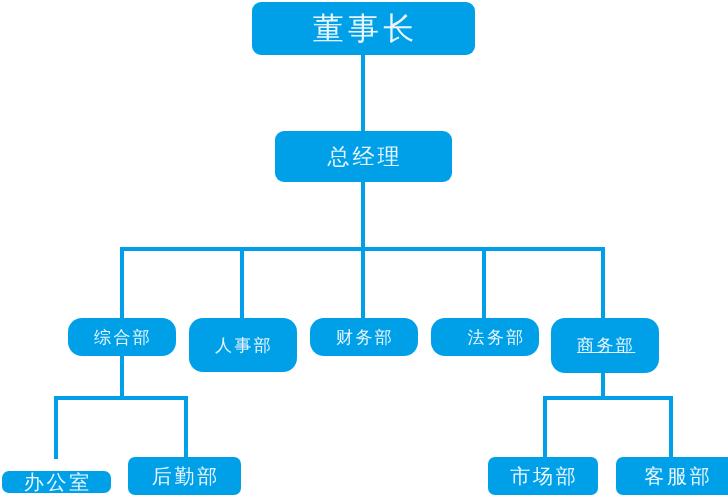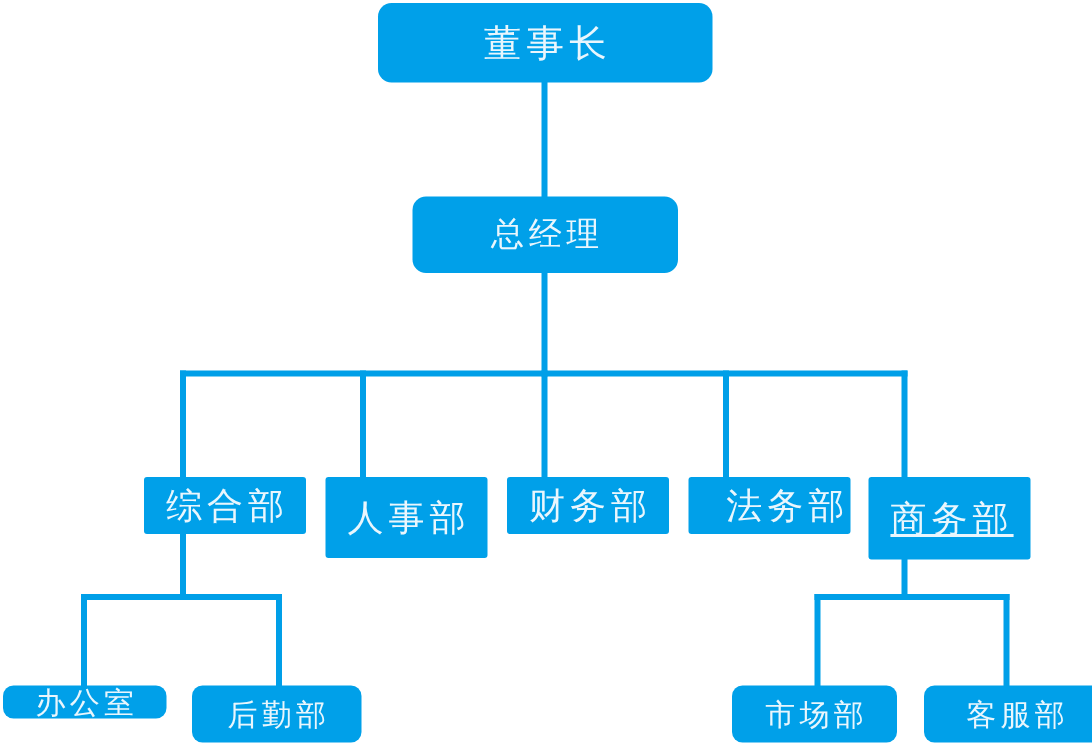--- a/index.html
+++ b/index.html
@@ -32,31 +32,30 @@
     display: flex;
     align-items: center;
     justify-content: center;
     letter-spacing: 0.14em;
     text-indent: 0.14em;
     white-space: nowrap;
     line-height: 1;
     -webkit-font-smoothing: antialiased;
   }
   .node.lvl1 {
-    font-size: 25px;
+    font-size: 31px;
     border-radius: 9px;
   }
   .node.lvl2 {
     font-size: 22px;
     border-radius: 9px;
   }
   .node.lvl3 {
-    font-size: 24px;
-    border-radius: 2px;
-    margin-left: 28px;
+    font-size: 17px;
+    border-radius: 14px;
   }
   .node.lvl4 {
     font-size: 20px;
     border-radius: 7px;
   }
 </style>
 </head>
 <body>
 
 <div id="org-chart">
@@ -86,18 +85,18 @@
   <div class="node lvl1" style="left:252px; top:2px; width:223px; height:53px;">董事长</div>
 
   <div class="node lvl2" style="left:275px; top:131px; width:177px; height:51px;">总经理</div>
 
   <div class="node lvl3" style="left:68px; top:318px; width:108px; height:38px;">综合部</div>
   <div class="node lvl3" style="left:189px; top:318px; width:108px; height:54px;">人事部</div>
   <div class="node lvl3" style="left:310px; top:318px; width:108px; height:38px;">财务部</div>
   <div class="node lvl3" style="left:431px; top:318px; width:108px; height:38px;padding-left:21px;">法务部</div>
   <div class="node lvl3" style="left:551px; top:318px; width:108px; height:55px;text-decoration:underline;">商务部</div>
 
-  <div class="node lvl4" style="left:2px; top:457px; width:109px; height:22px;">办公室</div>
+  <div class="node lvl4" style="left:2px; top:471px; width:109px; height:22px;">办公室</div>
   <div class="node lvl4" style="left:128px; top:457px; width:113px; height:38px;">后勤部</div>
   <div class="node lvl4" style="left:488px; top:457px; width:110px; height:38px;">市场部</div>
   <div class="node lvl4" style="left:616px; top:457px; width:122px; height:38px;">客服部</div>
 
 </div>
 
 </body></html>

